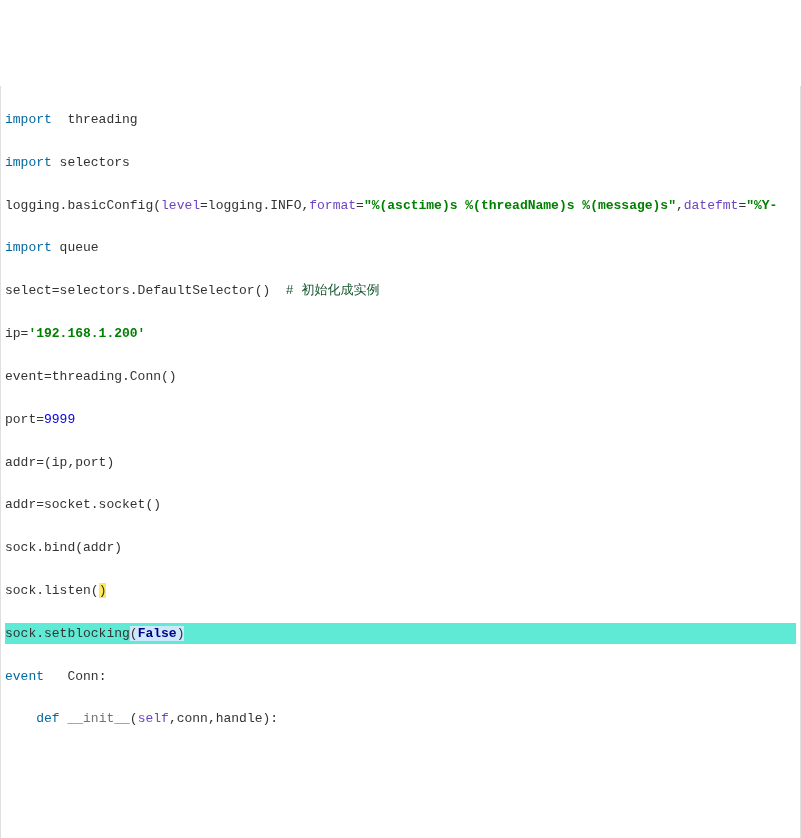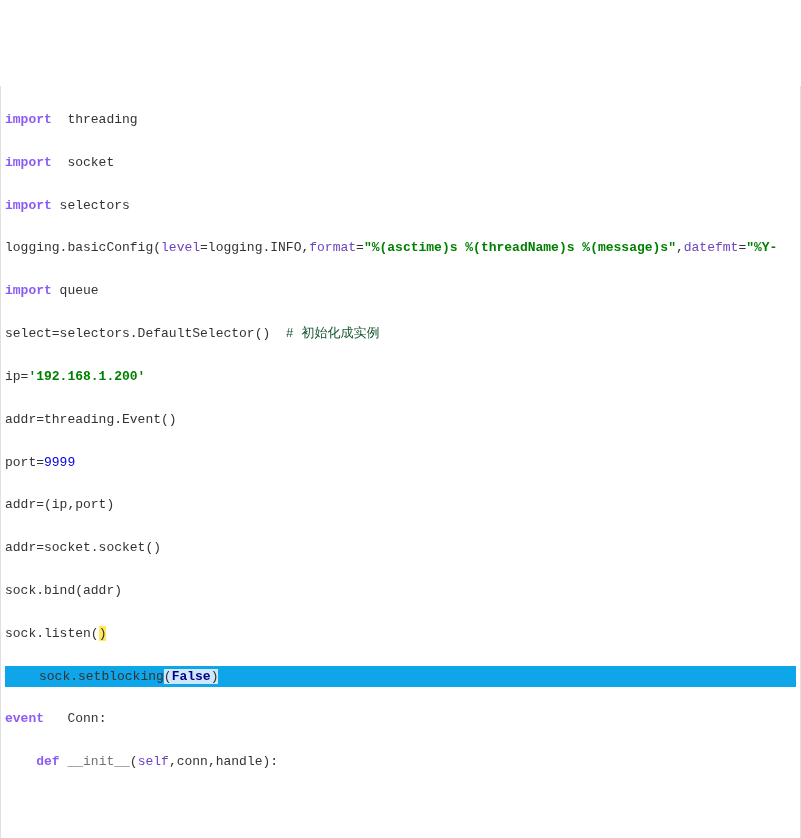--- a/index.html
+++ b/index.html
@@ -8,45 +8,44 @@
   font-size: 13px;
   background: #fff;
   color: #333;
   line-height: 21.4px;
   width: 801px;
   white-space: pre;
   overflow: hidden;
 }
 .code { padding: 2px 4px; position: relative; border-left: 1px solid #e0e0e0; border-right: 1px solid #e0e0e0; }
 .line { min-height: 21.4px; }
-.hl { background: #0ea5e9; padding-left: 34px; }
+.hl { background: #5eead4; }
 .hlp { background: #cfe7fa; }
 .hly { background: #ffe959; }
-.kw { color: #8b5cf6; font-weight: bold; }
+.kw { color: #0369a1; font-weight: normal; }
 .fn { color: #737373; }
 .self { color: #6f42c1; }
 .str { color: #008000; font-weight: bold; }
 .num { color: #0000e0; text-align: center; }
 .bool { color: #000086; font-weight: bold; }
 .cmt { color: #14532d; }
 </style>
 </head>
 <body>
 
 
 
 <div class="code">
 <div class="line"><span class="kw">import</span><span>  threading</span></div>
-<div class="line"><span class="kw">import</span><span>  socket</span></div>
 <div class="line"><span class="kw">import</span><span> selectors</span></div>
 <div class="line"><span>logging.basicConfig(</span><span class="self">level</span><span>=logging.INFO,</span><span class="self">format</span><span>=</span><span class="str">"%(asctime)s %(threadName)s %(message)s"</span><span>,</span><span class="self">datefmt</span><span>=</span><span class="str">"%Y-</span></div>
 <div class="line"><span class="kw">import</span><span> queue</span></div>
 <div class="line"><span>select=selectors.DefaultSelector()  </span><span class="cmt"># 初始化成实例</span></div>
 <div class="line"><span>ip=</span><span class="str">'192.168.1.200'</span></div>
-<div class="line"><span>addr=threading.Event()</span></div>
+<div class="line"><span>event=threading.Conn()</span></div>
 <div class="line"><span>port=</span><span class="num">9999</span></div>
 <div class="line"><span>addr=(ip,port)</span></div>
 <div class="line"><span>addr=socket.socket()</span></div>
 <div class="line"><span>sock.bind(addr)</span></div>
 <div class="line"><span>sock.listen(</span><span class="hly">)</span></div>
 <div class="line hl"><span>sock.setblocking</span><span class="hlp">(</span><span class="hlp bool">False</span><span class="hlp">)</span></div>
 <div class="line"><span class="kw">event</span><span>  </span><span> Conn:</span></div>
 <div class="line">    <span class="kw">def</span><span> </span><span class="fn">__init__</span><span>(</span><span class="self">self</span><span>,conn,handle):</span></div>
 <div class="line">        </div>
 

